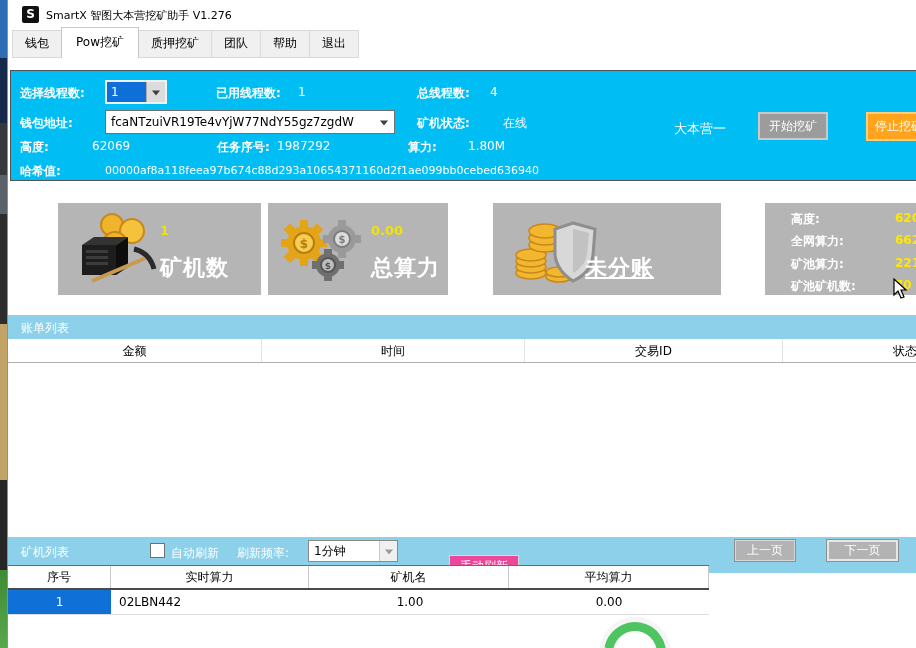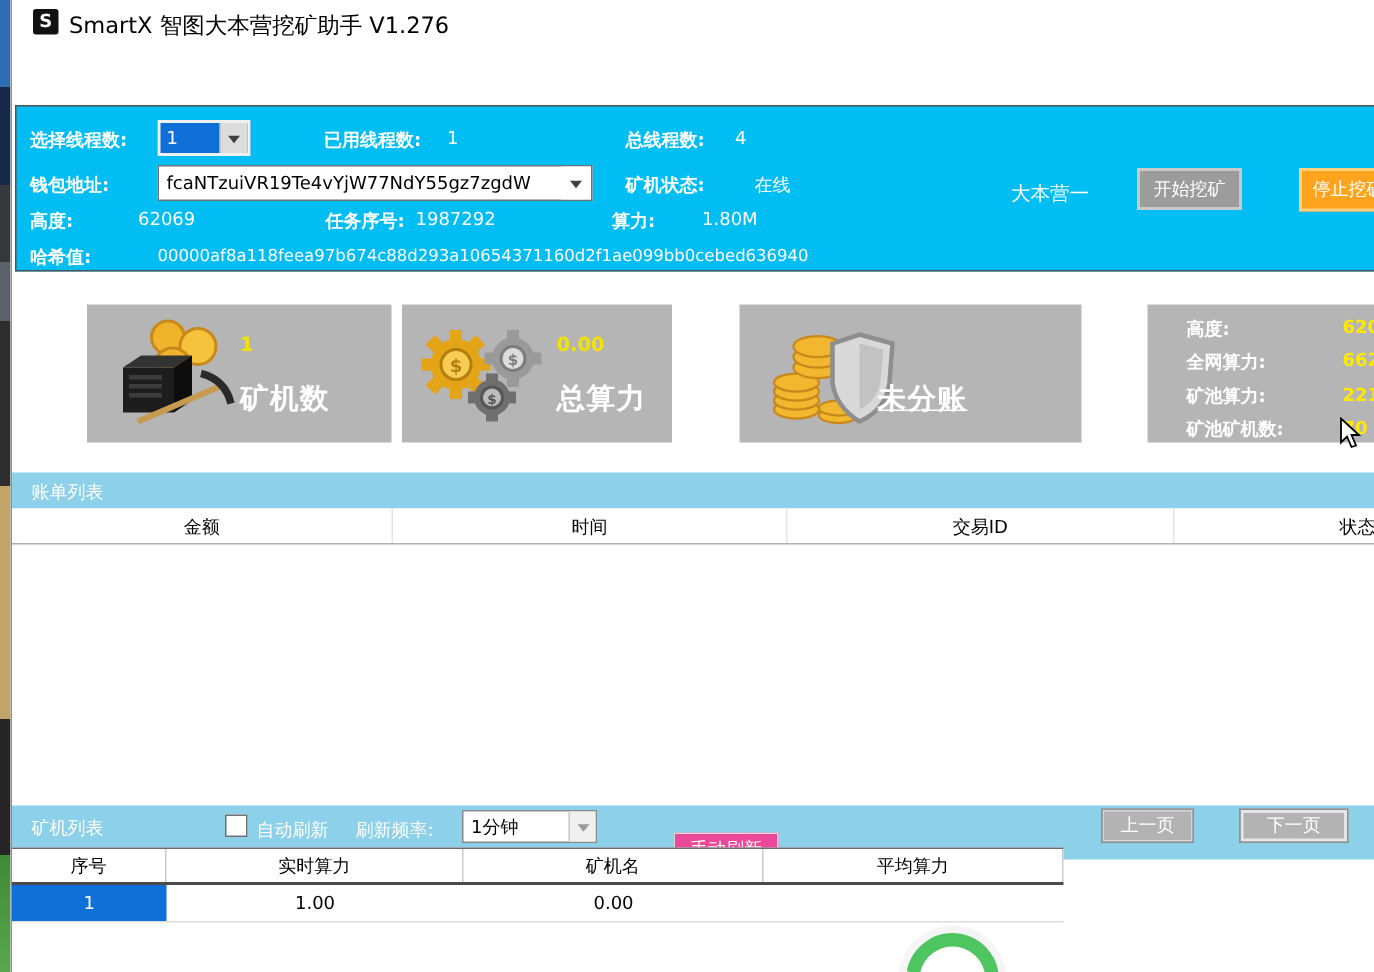--- a/index.html
+++ b/index.html
@@ -14,21 +14,21 @@
       #5a6168 27%, #5a6168 33%, #2d2d2d 33%, #2d2d2d 50%, #c2a469 50%, #c2a469 74%,
       #262626 74%, #262626 88%, #3f8a36 88%, #57a84b 100%); }
 
   .window { position:absolute; left:7px; top:0; width:909px; height:648px; background:#fff;
     border-left:1px solid #8f8f8f; }
 
   
   .titlebar { position:absolute; left:0; top:0; width:100%; height:30px; background:#fff; }
   .logo { position:absolute; left:14px; top:6px; width:17px; height:17px; background:#111;
     color:#fff; font-weight:bold; font-size:12px; line-height:17px; text-align:center; border-radius:2px; }
-  .title-text { position:absolute; left:38px; top:8px; font-size:15px; color:#000; }
+  .title-text { position:absolute; left:38px; top:8px; font-size:11px; color:#000; }
 
   
   .tabbar { position:absolute; left:4px; top:32px; height:26px; display:flex; align-items:flex-end; }
   .tab { padding:4px 12px 5px 12px; font-size:12px; color:#000; background:#f0f0f0;
     border:1px solid #d9d9d9; border-bottom:1px solid #d9d9d9; margin-right:-1px; cursor:default; }
   .tab.active { background:#fff; border:1px solid #c8c8c8; border-bottom:none; padding:6px 14px 7px 14px; position:relative; z-index:2; }
 
   
   .blue-panel { position:absolute; left:2px; top:70px; width:907px; height:111px;
     background:#00bdf4; border:1px solid #4f5355; }
@@ -52,21 +52,21 @@
     background:#9c9c9c; border:2px solid #c9c9c9; color:#fff; font-size:12px; text-align:center; line-height:24px; }
   .btn-stop { position:absolute; left:855px; top:41px; width:78px; height:29px;
     background:#ffa41c; border:2px solid #ffcf7e; color:#fff; font-size:12px; text-align:left; padding-left:7px; line-height:25px; }
 
   
   .card { position:absolute; top:203px; height:92px; background:#b5b5b5; }
   .card1 { left:50px; width:203px; }
   .card2 { left:260px; width:180px; }
   .card3 { left:485px; width:228px; }
   .card-value { position:absolute; color:#f2e400; font-size:13px; font-weight:bold; }
-  .card-label { position:absolute; color:#fff; font-size:19px; font-weight:bold; letter-spacing:1px; }
+  .card-label { position:absolute; color:#fff; font-size:22px; font-weight:bold; letter-spacing:1px; }
 
   .stats-panel { position:absolute; left:757px; top:203px; width:176px; height:92px; background:#b5b5b5; }
   .stat-label { position:absolute; left:26px; color:#fff; font-size:12px; font-weight:bold; }
   .stat-value { position:absolute; left:130px; color:#ffe800; font-size:12px; font-weight:bold; white-space:nowrap; }
 
   
   .section-bar { position:absolute; left:0; width:909px; background:#8dd0ea; color:#fff; font-size:12px; }
   .bill-bar { top:315px; height:24px; }
   .miner-bar { top:537px; height:36px;padding-left:44px; }
   .bar-title { position:absolute; left:13px; top:5px; }
@@ -118,20 +118,28 @@
 <div class="screen">
   <div class="desktop-strip"></div>
 
   <div class="window">
 
     <div class="titlebar">
       <div class="logo">S</div>
       <div class="title-text">SmartX  智图大本营挖矿助手 V1.276</div>
     </div>
 
+    <div class="tabbar">
+      <div class="tab">钱包</div>
+      <div class="tab active">Pow挖矿</div>
+      <div class="tab">质押挖矿</div>
+      <div class="tab">团队</div>
+      <div class="tab">帮助</div>
+      <div class="tab">退出</div>
+    </div>
 
     <div class="blue-panel">
       <div class="bp-label" style="left:9px; top:14px;">选择线程数:</div>
       <div class="thread-combo">
         <div class="val">1</div>
         <div class="dd">
             <span class="arrow-down"></span>
           </div>
       </div>
       <div class="bp-label" style="left:205px; top:14px;">已用线程数:</div>
@@ -277,20 +285,21 @@
     </div>
 
     <div class="miner-header">
       <div class="cell c1">序号</div>
       <div class="cell c3">实时算力</div>
       <div class="cell c2">矿机名</div>
       <div class="cell c4">平均算力</div>
     </div>
     <div class="miner-row">
       <div class="cell c1 sel">1</div>
+      <div class="cell c2 name">02LBN442</div>
       <div class="cell c3">1.00</div>
       <div class="cell c4">0.00</div>
     </div>
 
     <div class="spinner"></div>
   </div>
 
   <svg class="cursor" width="15" height="22" viewBox="0 0 15 22">
     <polygon points="1,1 1,17 5,13 8,20 11,19 8,12 13,12" fill="#fff" stroke="#000" stroke-width="1.2"></polygon>
   </svg>

